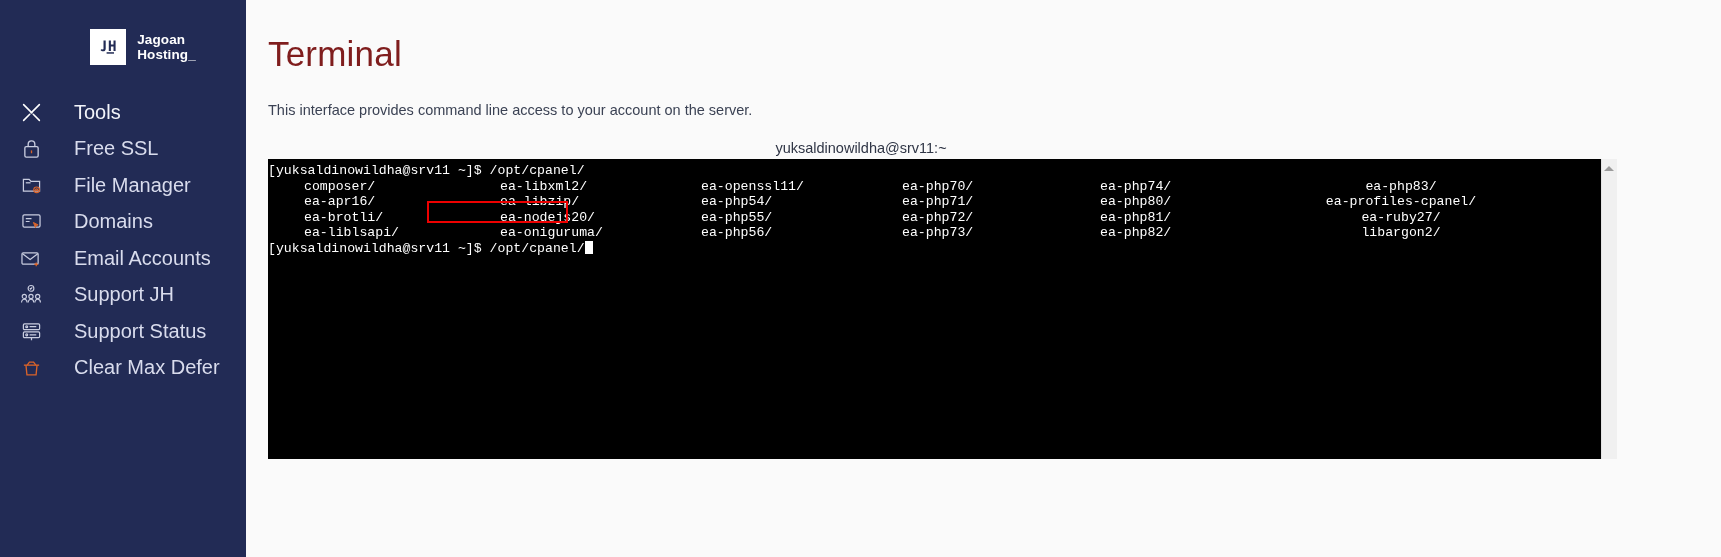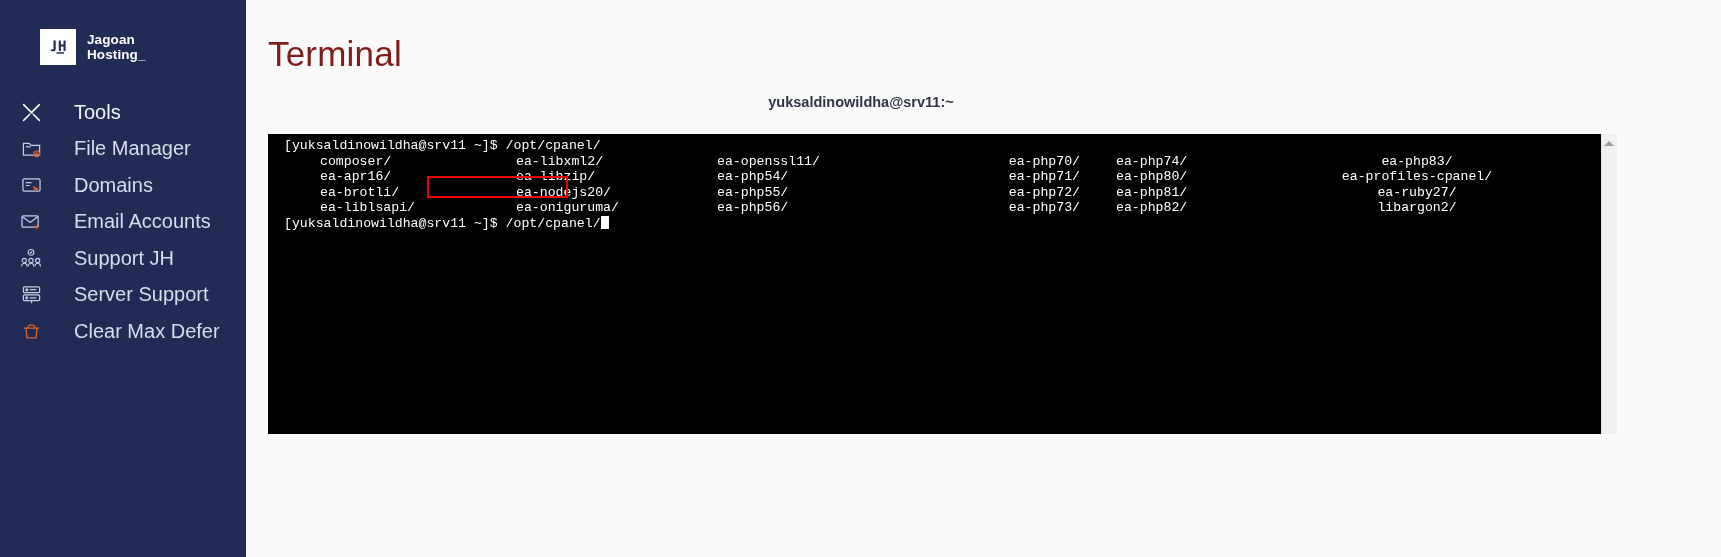--- a/index.html
+++ b/index.html
@@ -24,20 +24,21 @@
     height: 557px;
     background: #222b55;
     position: relative;
     overflow: hidden;
   }
   .brand {
     display: flex;
     align-items: center;
     padding: 24px 0 0 40px;
     height: 70px;
+    justify-content: center;
   }
   .brand-mark {
     width: 36px; height: 36px;
     background: #ffffff;
     display: flex; align-items: center; justify-content: center;
     flex: none;
   }
   .brand-mark svg { display: block; }
   .brand-text {
     margin-left: 11px;
@@ -132,35 +133,35 @@
 
   
   .terminal-wrap {
     margin-top: 19px;
     position: relative;
     width: 1349px;
   }
   .terminal-title {
     text-align: center;
     font-size: 14.5px;
-    font-weight: bold;
+    font-weight: normal;
     color: #2f3545;
     line-height: 18px;
-    margin-bottom: 23px;
+    margin-bottom: 2px;
     width: 1186px;
   }
   .terminal-body-row {
     display: flex;
     align-items: stretch;
   }
   .terminal {
     width: 1393px;
     height: 300px;
     background: #000000;
-    padding: 4px 0 0 16px;
+    padding: 4px 0 0 0;
     overflow: hidden;
     position: relative;
     font-family: "Liberation Mono", "DejaVu Sans Mono", monospace;
     font-size: 13.2px;
     line-height: 15.6px;
     color: #ffffff;
   }
   .term-line {
     white-space: pre;
     height: 15.6px;
@@ -168,21 +169,21 @@
   .term-cols {
     display: flex;
   }
   .term-col {
     white-space: pre;
     margin-left: 36px;
   }
   .c0 { width: 160px; }
   .c1 { width: 165px; font-family: Liberation Mono, monospace; }
   .c2 { width: 165px; }
-  .c3 { width: 162px; text-align: right; }
+  .c3 { width: 162px; }
   .c4 { width: 165px; }
   .c5 { width: 200px; text-align: center; }
   .cursor {
     display: inline-block;
     width: 8px;
     height: 13px;
     background: #ffffff;
     vertical-align: -2px;
   }
   .highlight-box {
@@ -235,20 +236,30 @@
       <div class="nav-item">
         <span class="nav-icon">
           <svg width="21" height="21" viewBox="0 0 24 24" fill="none" stroke="#ffffff" stroke-width="1.8" stroke-linecap="round">
             <path d="M3 3l8 8M21 3l-8 8M3 21l7-7M21 21l-7-7"></path>
             <circle cx="12" cy="12" r="1.4" fill="#ffffff" stroke="none"></circle>
           </svg>
         </span>
         <span class="nav-label">Tools</span>
       </div>
 
+      <div class="nav-item">
+        <span class="nav-icon">
+          <svg width="19" height="21" viewBox="0 0 20 22" fill="none" stroke="#c9cde0" stroke-width="1.4">
+            <rect x="3" y="9" width="14" height="11" rx="1.5"></rect>
+            <path d="M6.5 9V6.5a3.5 3.5 0 017 0V9"></path>
+            <path d="M10 13v3" stroke="#d9632a" stroke-width="1.4"></path>
+          </svg>
+        </span>
+        <span class="nav-label">Free SSL</span>
+      </div>
 
       <div class="nav-item">
         <span class="nav-icon">
           <svg width="21" height="20" viewBox="0 0 22 21" fill="none" stroke="#c9cde0" stroke-width="1.3">
             <path d="M2.5 4.5h6l2 2.2h9v10.3h-17z"></path>
             <path d="M5 8.2h5"></path>
             <circle cx="16.4" cy="15.6" r="3" stroke="#d9632a"></circle>
             <circle cx="16.4" cy="15.6" r="1.1" stroke="#d9632a"></circle>
           </svg>
         </span>
@@ -297,21 +308,21 @@
         <span class="nav-icon">
           <svg width="21" height="21" viewBox="0 0 22 22" fill="none" stroke="#c9cde0" stroke-width="1.3">
             <rect x="2.5" y="3" width="17" height="6" rx="1.2"></rect>
             <rect x="2.5" y="11.5" width="17" height="6" rx="1.2"></rect>
             <circle cx="6" cy="6" r="1"></circle>
             <circle cx="6" cy="14.5" r="1"></circle>
             <path d="M9 6h7M9 14.5h7"></path>
             <path d="M11 17.8v2.4"></path>
           </svg>
         </span>
-        <span class="nav-label">Server Support</span>
+        <span class="nav-label">Support Status</span>
       </div>
 
       <div class="nav-item">
         <span class="nav-icon">
           <svg width="21" height="20" viewBox="0 0 22 21" fill="none" stroke="#d9632a" stroke-width="1.4">
             <path d="M3 7.5h16"></path>
             <path d="M6.5 7.5l2.3-3.2h4.4l2.3 3.2"></path>
             <path d="M5.2 7.5l1 10.2h9.6l1-10.2"></path>
           </svg>
         </span>
@@ -320,20 +331,21 @@
 
     </nav>
   </aside>
 
   <section class="main">
 
 
     <div class="content">
 
       <h1 class="page-title">Terminal</h1>
+      <p class="page-desc">This interface provides command line access to your account on the server.</p>
 
       <div class="terminal-wrap">
 
         <div class="terminal-title">yuksaldinowildha@srv11:~</div>
 
         <div class="terminal-body-row">
 
           <div class="terminal">
 
             <div class="term-line">[yuksaldinowildha@srv11 ~]$ /opt/cpanel/</div>

